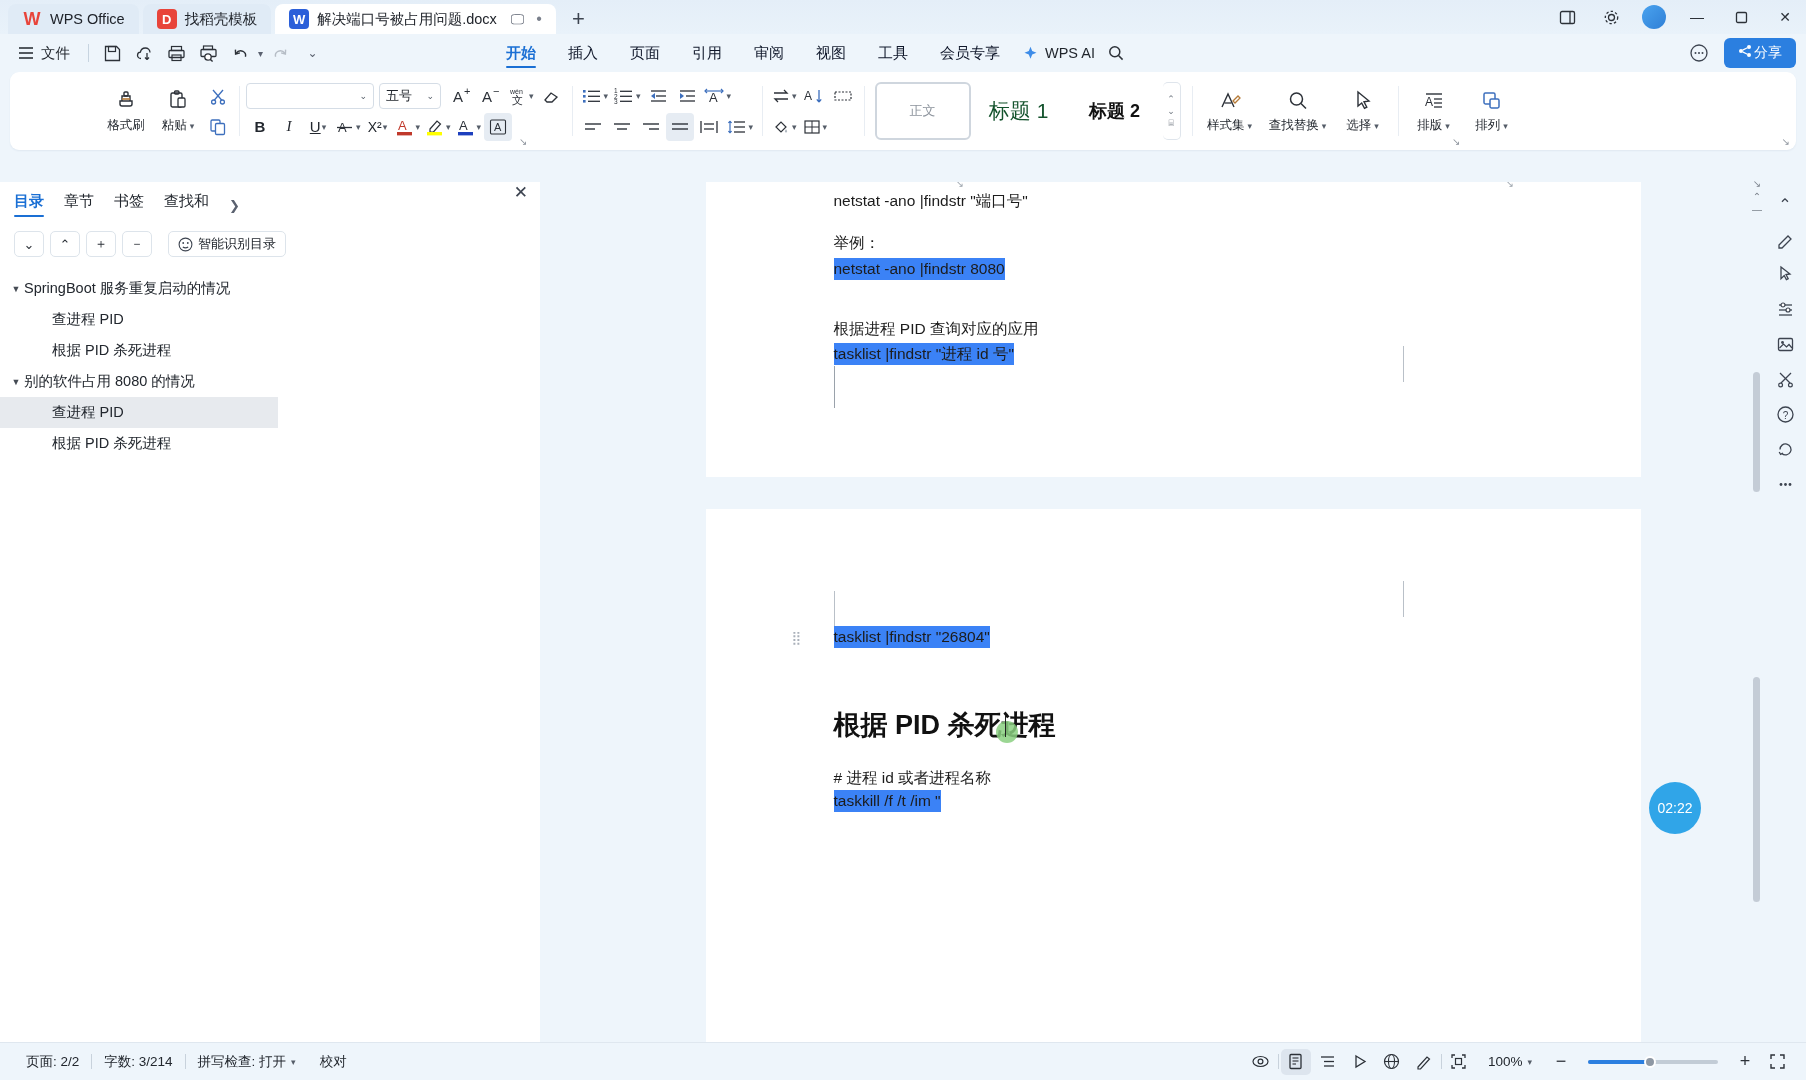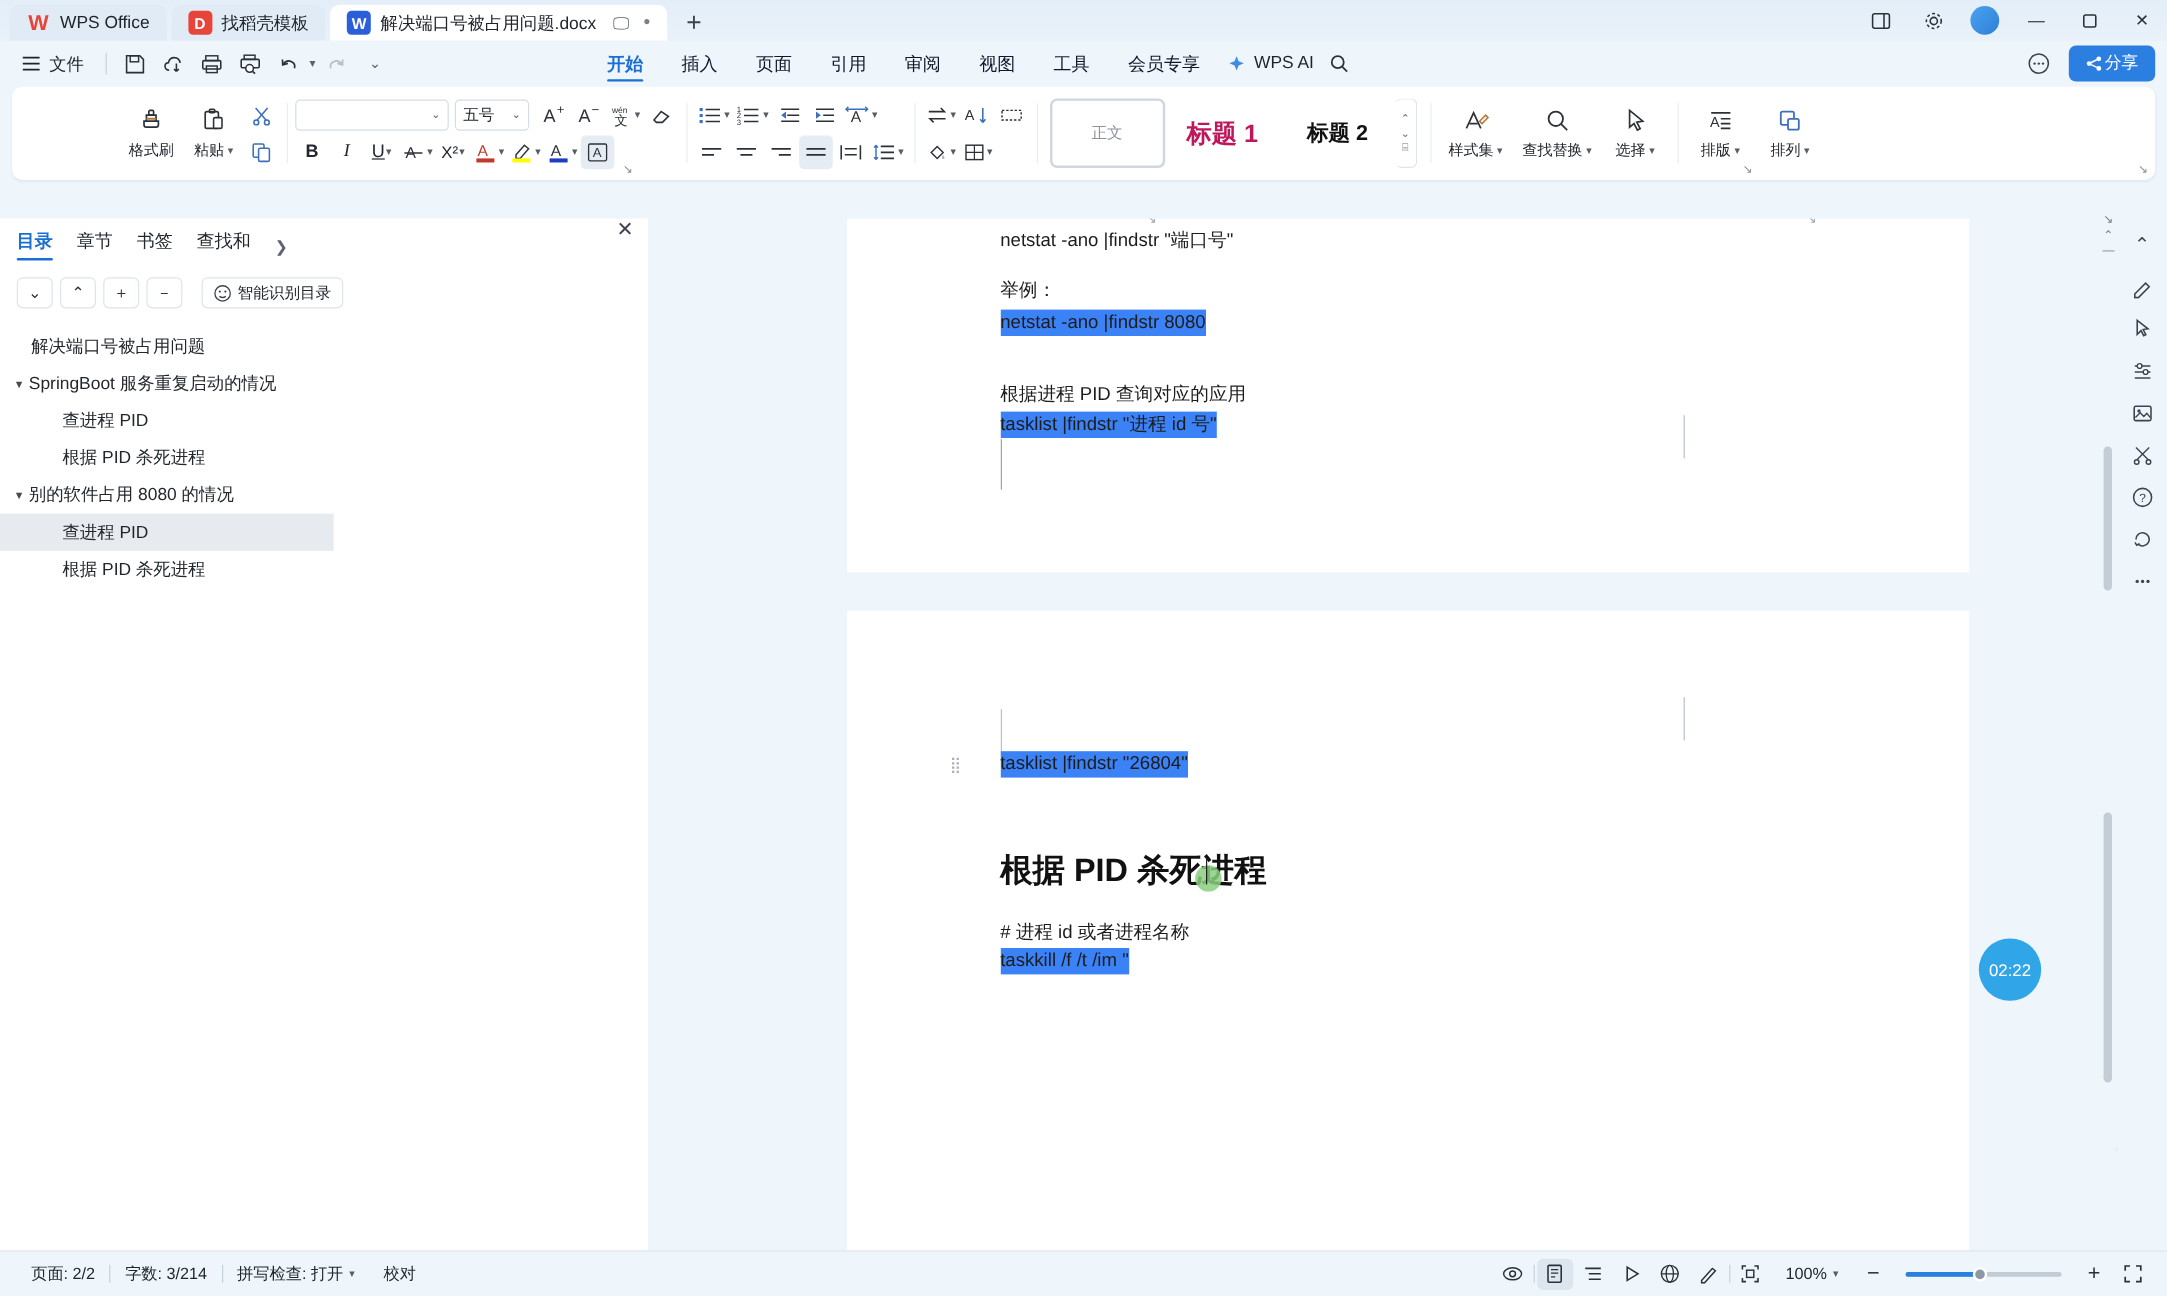--- a/index.html
+++ b/index.html
@@ -53,21 +53,21 @@
   .qa-caret { font-size:10px; color:#5b6270; margin-left:1px;}
   .menu-tabs { position:absolute; left:490px; display:flex; align-items:center; gap:0px; height:38px;}
   .menu-tab { padding:0 16px; font-size:15px; color:#0f172a; height:38px; display:flex;
               align-items:center; position:relative; }
   .menu-tab.active { color:#1a6fd4; font-weight:bold; }
   .menu-tab.active::after { content:''; position:absolute; left:16px; right:16px; bottom:4px;
                             height:2.5px; background:#1a6fd4; border-radius:2px;}
   .menu-right { position:absolute; right:10px; display:flex; align-items:center; gap:10px; }
   .ai-btn { display:flex; align-items:flex-start; gap:6px; font-size:14.5px; color:#1f242b; padding:0 6px;}
   .share-btn { background:#2b7fe0; color:#fff; font-size:14px; border-radius:6px;
-               padding:6px 14px; display:flex; align-items:center; gap:2px;}
+               padding:6px 14px; display:flex; align-items:flex-start; gap:2px;}
   .round-ic { width:30px;height:30px;border-radius:50%; display:flex;align-items:center;
               justify-content:center; color:#3d4450; }
 
   
   .ribbon {
     margin: 0 10px; height: 78px; background:#fff; border-radius:9px;
     display:flex; align-items:stretch; position:relative;
     box-shadow: 0 1px 2px rgba(40,70,110,.07);
   }
   .rgroup { display:flex; align-items:center; padding:0 7px; position:relative; }
@@ -87,21 +87,21 @@
              display:flex; align-items:center; justify-content:space-between; padding:0 6px;
              font-size:13px; color:#22272e; background:#fff;}
   .sizebox { height:26px; width:62px; border:1px solid #d5dde6; border-radius:4px;
              display:flex; align-items:center; justify-content:space-between; padding:0 6px;
              font-size:13px; color:#22272e; margin-left:4px; background:#fff;}
   .styles { display:flex; align-items:center; gap:0px; height:62px; margin:0 4px; }
   .stylecard { width:96px; height:58px; display:flex; align-items:center; justify-content:center;
                border-radius:6px; }
   .stylecard.sel { border:2px solid #cfd6de; background:#fff; }
   .stylecard .t1 { font-size:13px; color:#8d949d; }
-  .stylecard .t2 { font-size:21px; color:#be185d; font-weight:700; white-space:nowrap;}
+  .stylecard .t2 { font-size:21px; color:#14532d; font-weight:400; white-space:nowrap;}
   .stylecard .t3 { font-size:18px; color:#111; font-weight:700; white-space:nowrap;}
   .scroll-mini { display:flex; flex-direction:column; align-items:center; justify-content:center;
                  gap:6px; height:58px; width:18px; border:1px solid #dfe5ec; border-radius:5px;
                  border-left:none; background:#fff;}
   .scroll-mini span { font-size:9px; color:#6b737d; line-height:6px;}
   .ribbon-expand { position:absolute; right:6px; bottom:3px; font-size:10px; color:#8c939c;}
   .ribbon-expand2 { position:absolute; left:690px; bottom:3px; font-size:10px; color:#8c939c;}
   .ribbon-expand3 { position:absolute; left:280px; bottom:3px; font-size:10px; color:#8c939c;}
 
   
@@ -704,23 +704,20 @@
         <svg width="15" height="15" viewBox="0 0 15 15">
             <circle cx="7.5" cy="7.5" r="6.4" fill="none" stroke="#3d4450" stroke-width="1.1"></circle>
             <circle cx="5.2" cy="6" r="0.9" fill="#3d4450"></circle>
             <circle cx="9.8" cy="6" r="0.9" fill="#3d4450"></circle>
             <path d="M4.8 10q2.7 1.8 5.4 0" fill="none" stroke="#3d4450" stroke-width="1.1"></path>
           </svg>
         <span>智能识别目录</span>
       </div>
     </div>
     <div class="toc">
-      <div class="toc-item lvl1">
-        <span class="toc-text">解决端口号被占用问题</span>
-      </div>
       <div class="toc-item" style="padding-left:8px;">
         <span class="toc-arrow">▼</span>
         <span class="toc-text">SpringBoot 服务重复启动的情况</span>
       </div>
       <div class="toc-item lvl2">
         <span class="toc-text">查进程 PID</span>
       </div>
       <div class="toc-item lvl2">
         <span class="toc-text">根据 PID 杀死进程</span>
       </div>

